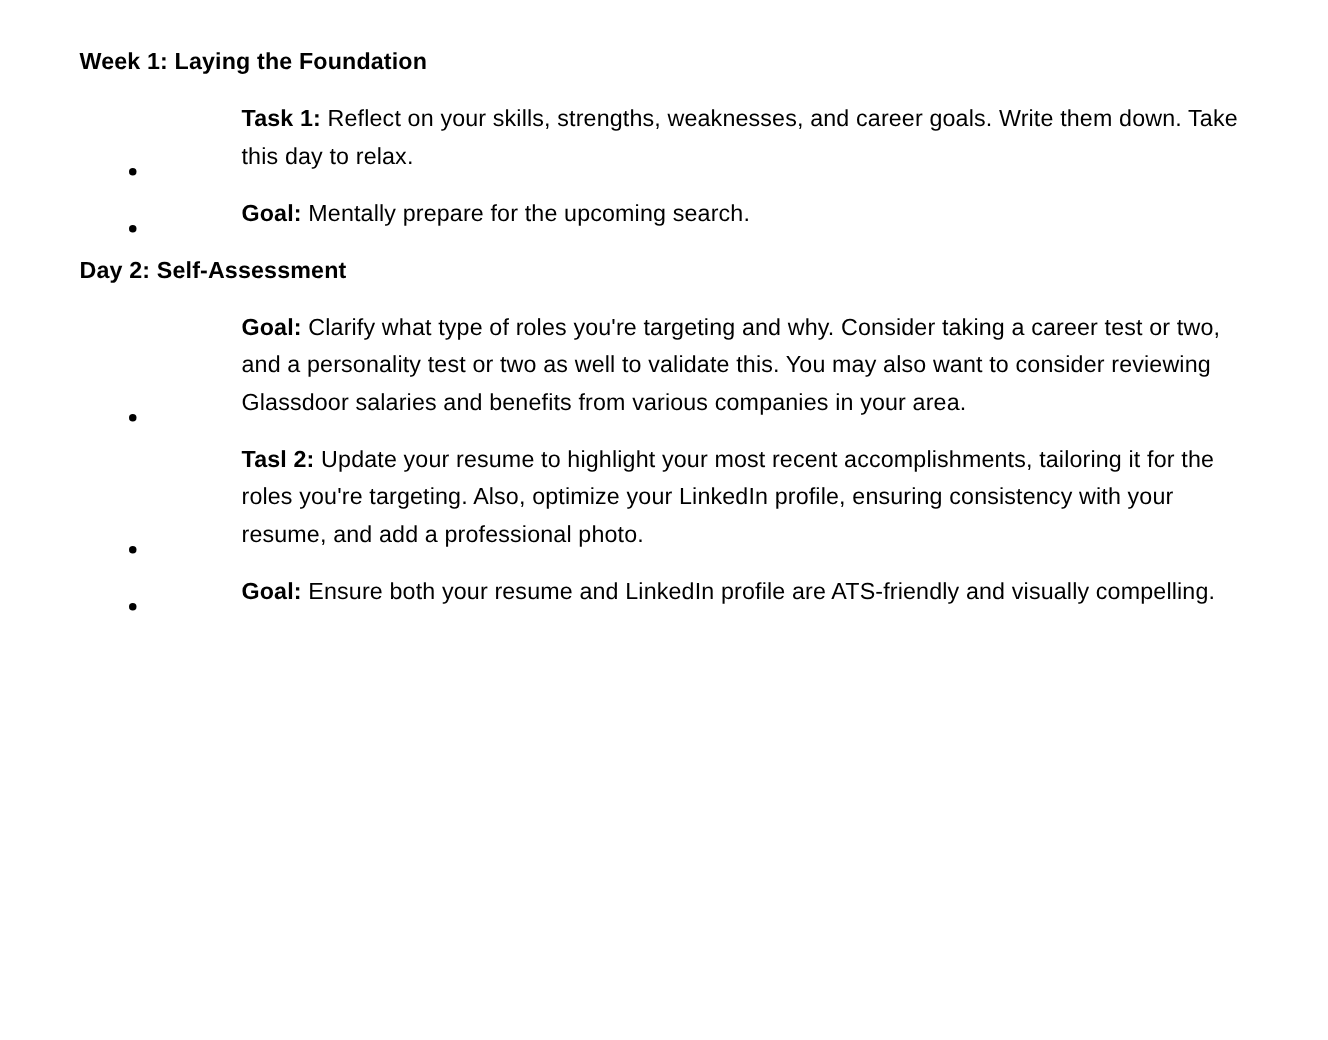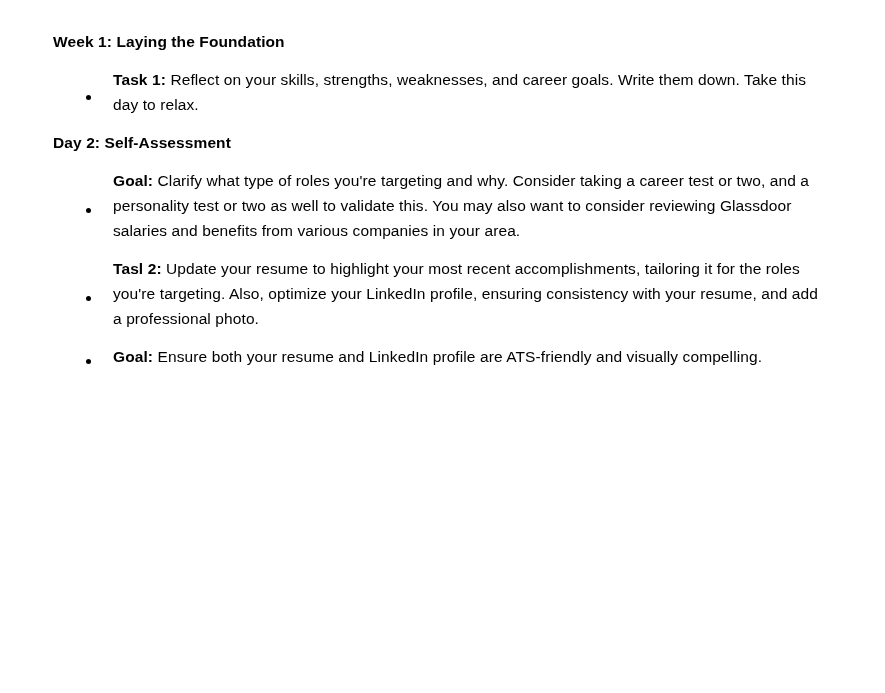--- a/index.html
+++ b/index.html
@@ -22,22 +22,23 @@
   }
   .heading {
     font-size: 15.5px;
     font-weight: 700;
     line-height: 25px;
     margin: 0 0 13px 0;
     letter-spacing: 0.1px;
   }
   .bullet {
     display: flex;
-    align-items: center;
+    align-items: flex-end;
     margin: 0 0 13px 0;
+    gap: 48px;
   }
   .dot {
     flex: 0 0 auto;
     width: 5px;
     height: 5px;
     background: #000000;
     border-radius: 50%;
     margin: 10px 0 0 33px;
   }
   .bullet-text {
@@ -57,20 +58,24 @@
 <div class="page">
 
   <p class="heading">Week 1: Laying the Foundation</p>
 
 
   <div class="bullet">
     <span class="dot"></span>
     <p class="bullet-text"><strong>Task 1:</strong> <span>Reflect on your skills, strengths, weaknesses, and career goals. Write them down. Take this day to relax.</span></p>
   </div>
 
+  <div class="bullet">
+    <span class="dot"></span>
+    <p class="bullet-text"><strong>Goal:</strong> <span>Mentally prepare for the upcoming search.</span></p>
+  </div>
 
   <p class="heading">Day 2: Self-Assessment</p>
 
 
   <div class="bullet">
     <span class="dot"></span>
     <p class="bullet-text"><strong>Goal:</strong> <span>Clarify what type of roles you're targeting and why. Consider taking a career test or two, and a personality test or two as well to validate this. You may also want to consider reviewing Glassdoor salaries and benefits from various companies in your area.</span></p>
   </div>
 
 

